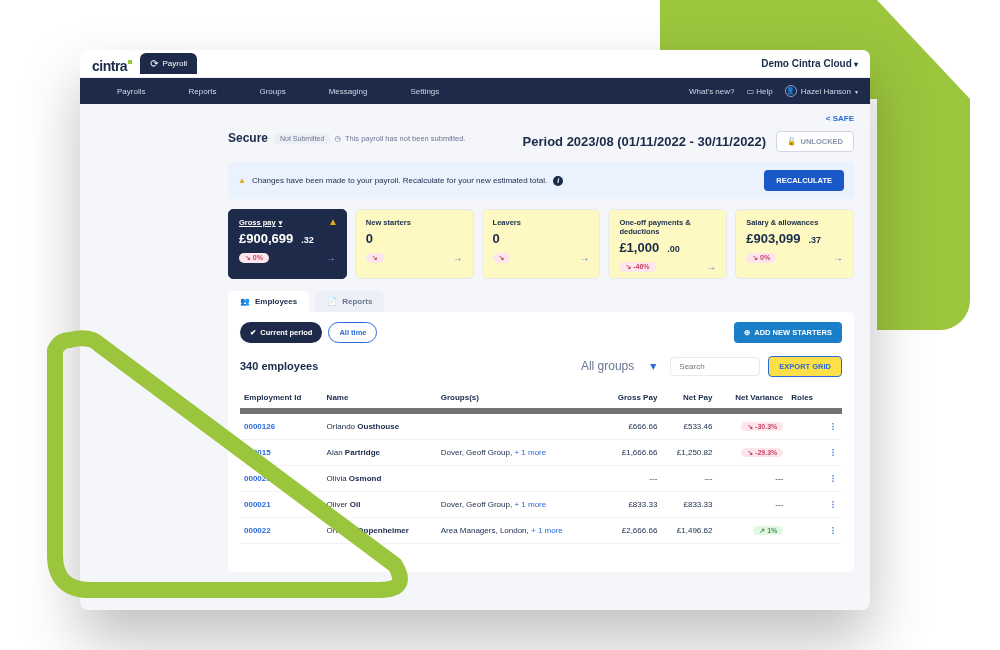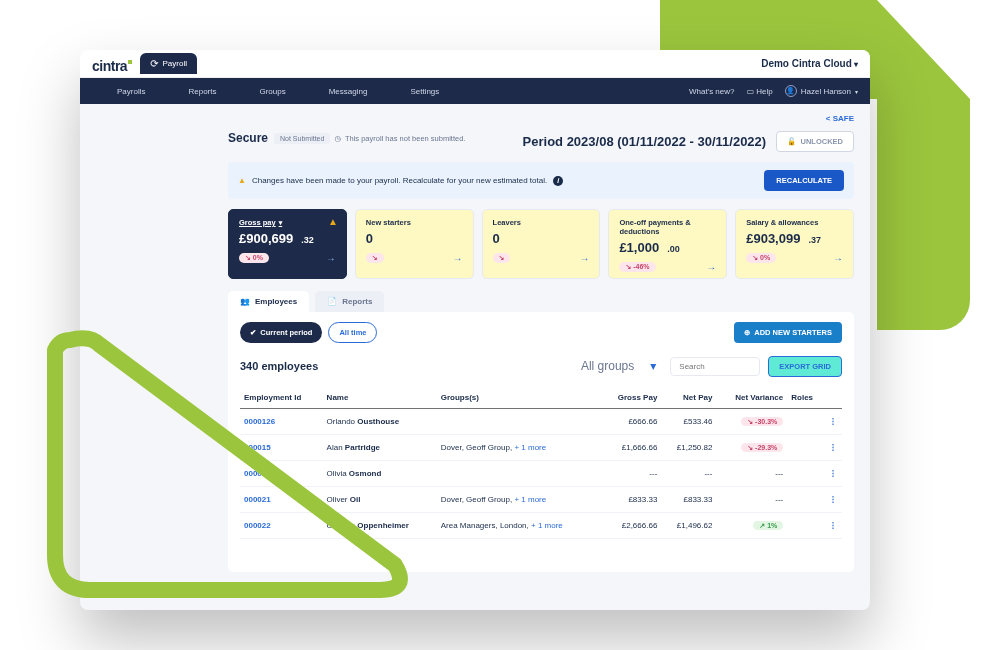--- a/index.html
+++ b/index.html
@@ -60,23 +60,23 @@
   .chip{padding:5px 10px; border-radius:12px; font-size:7.5px; font-weight:700; display:flex; gap:4px; align-items:center;}
   .chip.solid{background:#1e2a4a; color:#fff;}
   .chip.outline{border:1px solid #2b6bd8; color:#2b6bd8; background:#fff;}
   .add-btn{background:#1a7fc9; color:#fff; padding:6px 10px; border-radius:4px; font-size:7.5px; font-weight:700; border:none; display:flex; gap:4px; align-items:center;}
   .count-row{display:flex; justify-content:space-between; align-items:center; margin-top:12px;}
   .count{font-size:11px; font-weight:800;}
   .filters{display:flex; gap:8px; align-items:center;}
   .select{font-size:12px; color:#6b7690; padding:4px 6px; display:flex; gap:16px; align-items:center;justify-content:flex-end;}
   .select .chev{color:#2b6bd8;}
   .search-input{border:1px solid #e6e9f0; border-radius:4px; padding:4px 8px; font-size:8px; width:90px; color:#8a95ad;}
-  .export-btn{border:1px solid #2b6bd8; color:#2b6bd8; background:#5eead4; padding:5px 10px; border-radius:4px; font-size:7.5px; font-weight:700;}
+  .export-btn{border:1px solid #2b6bd8; color:#2b6bd8; background:#fde047; padding:5px 10px; border-radius:4px; font-size:7.5px; font-weight:700;}
   table{width:100%; border-collapse:collapse; margin-top:10px; font-size:8px;}
-  th{text-align:left; font-weight:700; color:#1a2b4a; padding:6px 4px; border-bottom:1px solid #737373;}
+  th{text-align:left; font-weight:700; color:#1a2b4a; padding:6px 4px; border-bottom:6px solid #737373;}
   th.r, td.r{text-align:right;}
   td{padding:8px 4px; border-bottom:1px solid #f0f2f7; color:#1a2b4a;}
   td.link{color:#2b6bd8; font-weight:700;}
   td .surname{font-weight:700;}
   td .more-link{color:#2b6bd8;}
   .dots{color:#2b6bd8; font-weight:700; letter-spacing:1px;}
   .var-pill{padding:1px 6px; border-radius:8px; font-size:7px; font-weight:600;}
   .var-pill.neg{background:#fde6eb; color:#c7446a;}
   .var-pill.pos{background:#e3f5e3; color:#3a9b4e;}
 </style>

